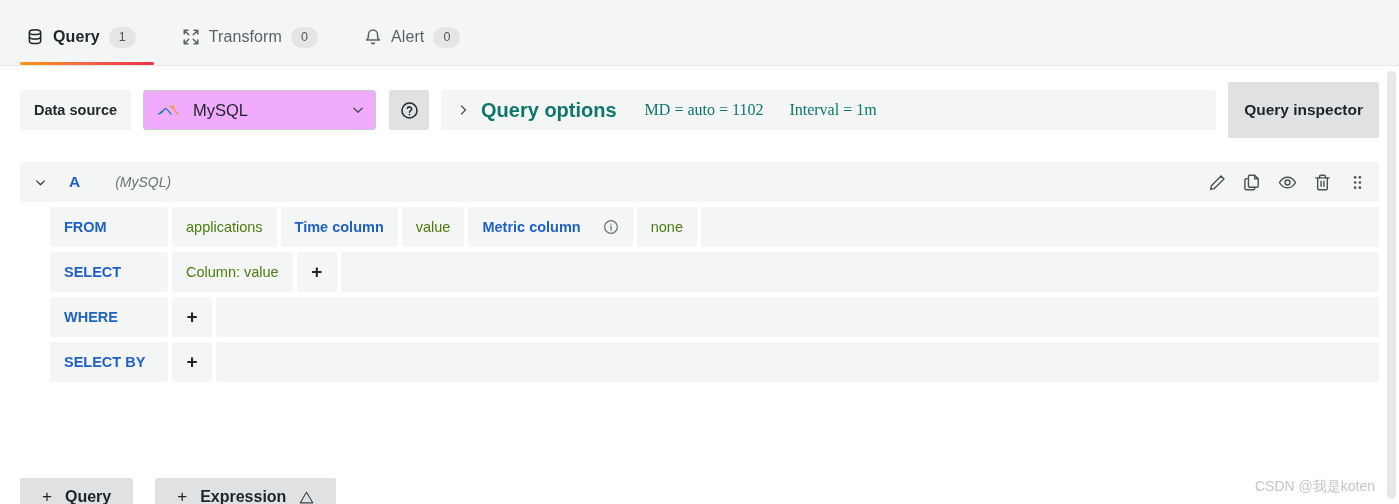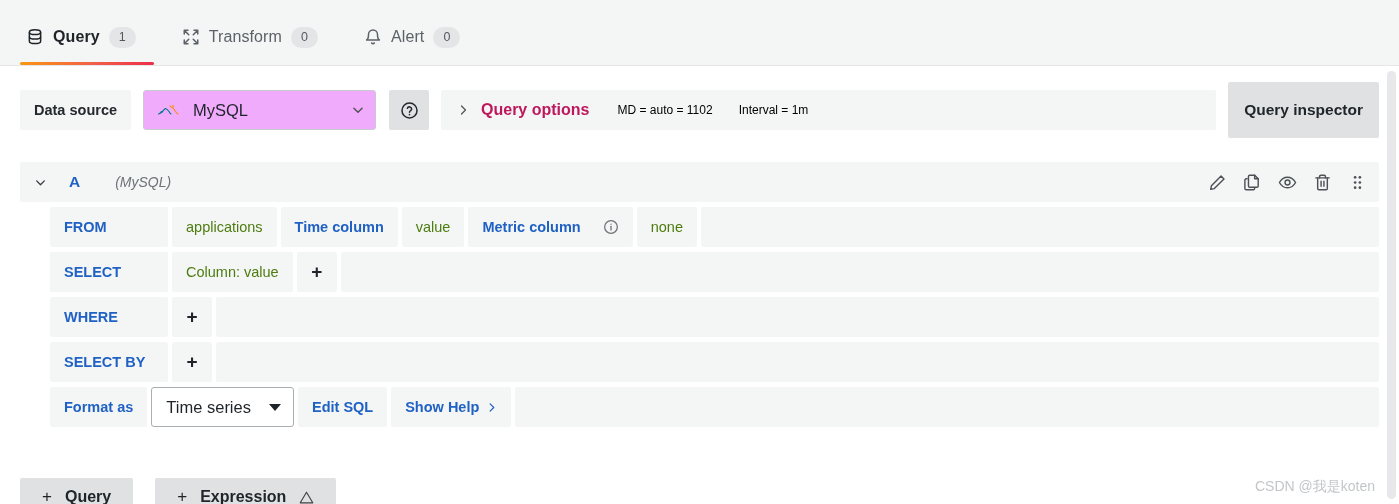--- a/index.html
+++ b/index.html
@@ -142,31 +142,32 @@
     display: flex;
     align-items: center;
     padding: 0 16px;
     box-sizing: border-box;
     gap: 0;
     min-width: 0;
   }
   .qopts-chev { width: 12px; height: 14px; color: #4d5257; flex: 0 0 12px; }
   .qopts-title {
     margin-left: 12px;
-    color: #be185d;
-    font-size: 16px;
+    color: #0f766e;
+    font-size: 20px;
     font-weight: bold;
     cursor: pointer;
     white-space: nowrap;
   }
   .qopts-meta {
     margin-left: 28px;
-    color: #000000;
-    font-size: 12px;
-    white-space: nowrap;
+    color: #0f766e;
+    font-size: 16px;
+    white-space: nowrap;
+    font-family: Liberation Serif, serif;
   }
   .qopts-meta + .qopts-meta { margin-left: 26px; }
   .qinspector {
     margin-left: 4px;
     height: 40px;
     background: #dfe1e3;
     border-radius: 2px;
     display: flex;
     align-items: center;
     padding: 8px 16px;
@@ -485,35 +486,20 @@
     <div class="cell plus">+</div>
     <div class="cell filler"></div>
   </div>
 
   <div class="qrow">
     <div class="cell key">SELECT BY</div>
     <div class="cell plus">+</div>
     <div class="cell filler"></div>
   </div>
 
-  <div class="qrow">
-    <div class="cell key" style="min-width:0">Format as</div>
-    <div class="select-box">
-      <span class="sv">Time series</span>
-      <span class="caret"></span>
-    </div>
-    <div class="cell linkish">Edit SQL</div>
-    <div class="cell linkish">
-      <span>Show Help</span>
-      <svg class="chev-right-sm" viewBox="0 0 24 24" fill="none" stroke="currentColor" stroke-width="2.6" stroke-linecap="round" stroke-linejoin="round">
-        <polyline points="9 4 17 12 9 20"></polyline>
-      </svg>
-    </div>
-    <div class="cell filler"></div>
-  </div>
 </div>
 
 <div class="bottom-bar">
   <div class="btn-add">
     <span class="pl">+</span>
     <span>Query</span>
   </div>
   <div class="btn-add">
     <span class="pl">+</span>
     <span>Expression</span>

